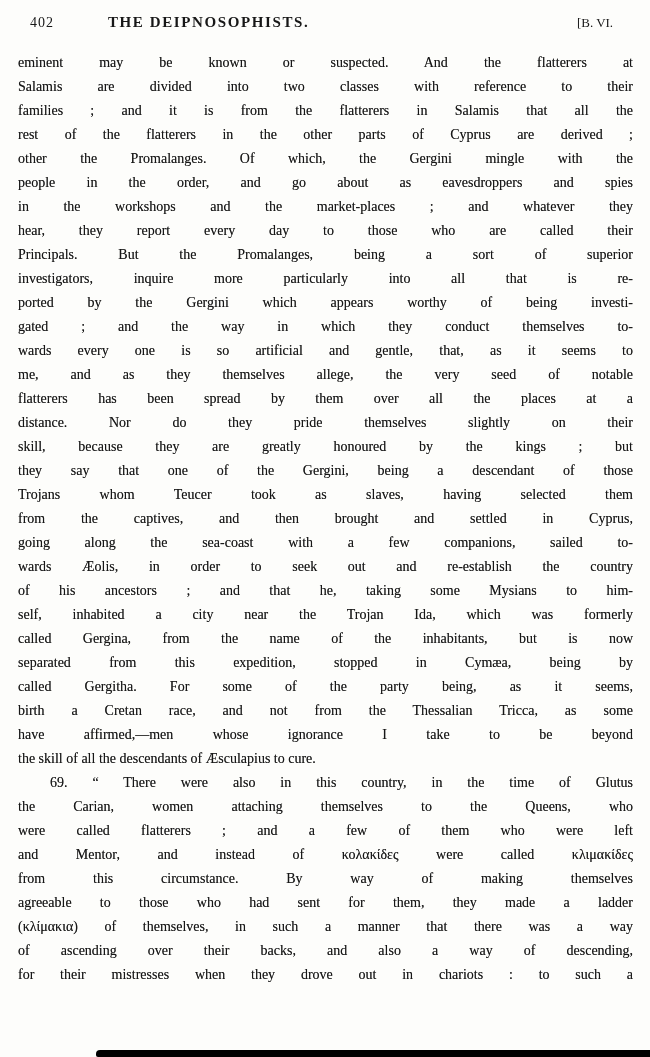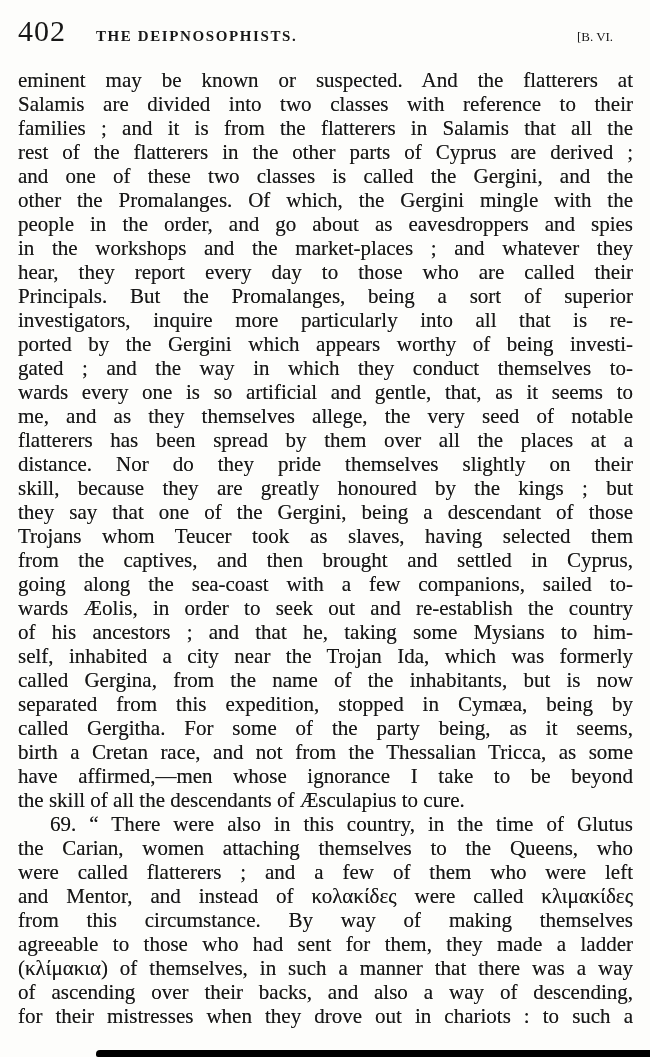--- a/index.html
+++ b/index.html
@@ -16,42 +16,43 @@
     color: var(--ink, #171717);
     font-family: "Liberation Serif", "DejaVu Serif", serif;
     overflow: hidden;
   }
   .running-header {
     display: flex;
     align-items: baseline;
     padding: 14px 16px 0 18px;
   }
   .page-number {
-    font-size: 30px;
+    font-size: 14px;
     letter-spacing: 1px;
     flex: 0 0 90px;
+    margin-left: 12px;
   }
   .running-title {
     flex: 1 1 auto;
     text-align: left;
     font-size: 15px;
     font-weight: bold;
     letter-spacing: 1.6px;
     transform: translateX(-12px);
     white-space: nowrap;
   }
   .book-ref {
     flex: 0 0 78px;
     text-align: center;
     font-size: 13px;
     white-space: nowrap;
   }
   .text-block {
     margin: 20px 17px 8px 18px;
-    font-size: 21px;
+    font-size: 14px;
     line-height: 24px;
     text-shadow: 0 0 0.6px rgba(20,20,20,0.55);
   }
   .line {
     text-align: justify;
     text-align-last: justify;
     white-space: nowrap;
     height: 24px;
   }
   .line.no-fill {
@@ -79,21 +80,20 @@
     <span class="page-number">402</span>
     <span class="running-title">THE DEIPNOSOPHISTS.</span>
     <span class="book-ref">[B. VI.</span>
   </div>
 
   <div class="text-block">
       <div class="line">eminent may be known or suspected. And the flatterers at</div>
       <div class="line">Salamis are divided into two classes with reference to their</div>
       <div class="line">families ; and it is from the flatterers in Salamis that all the</div>
       <div class="line">rest of the flatterers in the other parts of Cyprus are derived ;</div>
-      <div class="line">and one of these two classes is called the Gergini, and the</div>
       <div class="line">other the Promalanges. Of which, the Gergini mingle with the</div>
       <div class="line">people in the order, and go about as eavesdroppers and spies</div>
       <div class="line">in the workshops and the market-places ; and whatever they</div>
       <div class="line">hear, they report every day to those who are called their</div>
       <div class="line">Principals. But the Promalanges, being a sort of superior</div>
       <div class="line">investigators, inquire more particularly into all that is re-</div>
       <div class="line">ported by the Gergini which appears worthy of being investi-</div>
       <div class="line">gated ; and the way in which they conduct themselves to-</div>
       <div class="line">wards every one is so artificial and gentle, that, as it seems to</div>
       <div class="line">me, and as they themselves allege, the very seed of notable</div>

